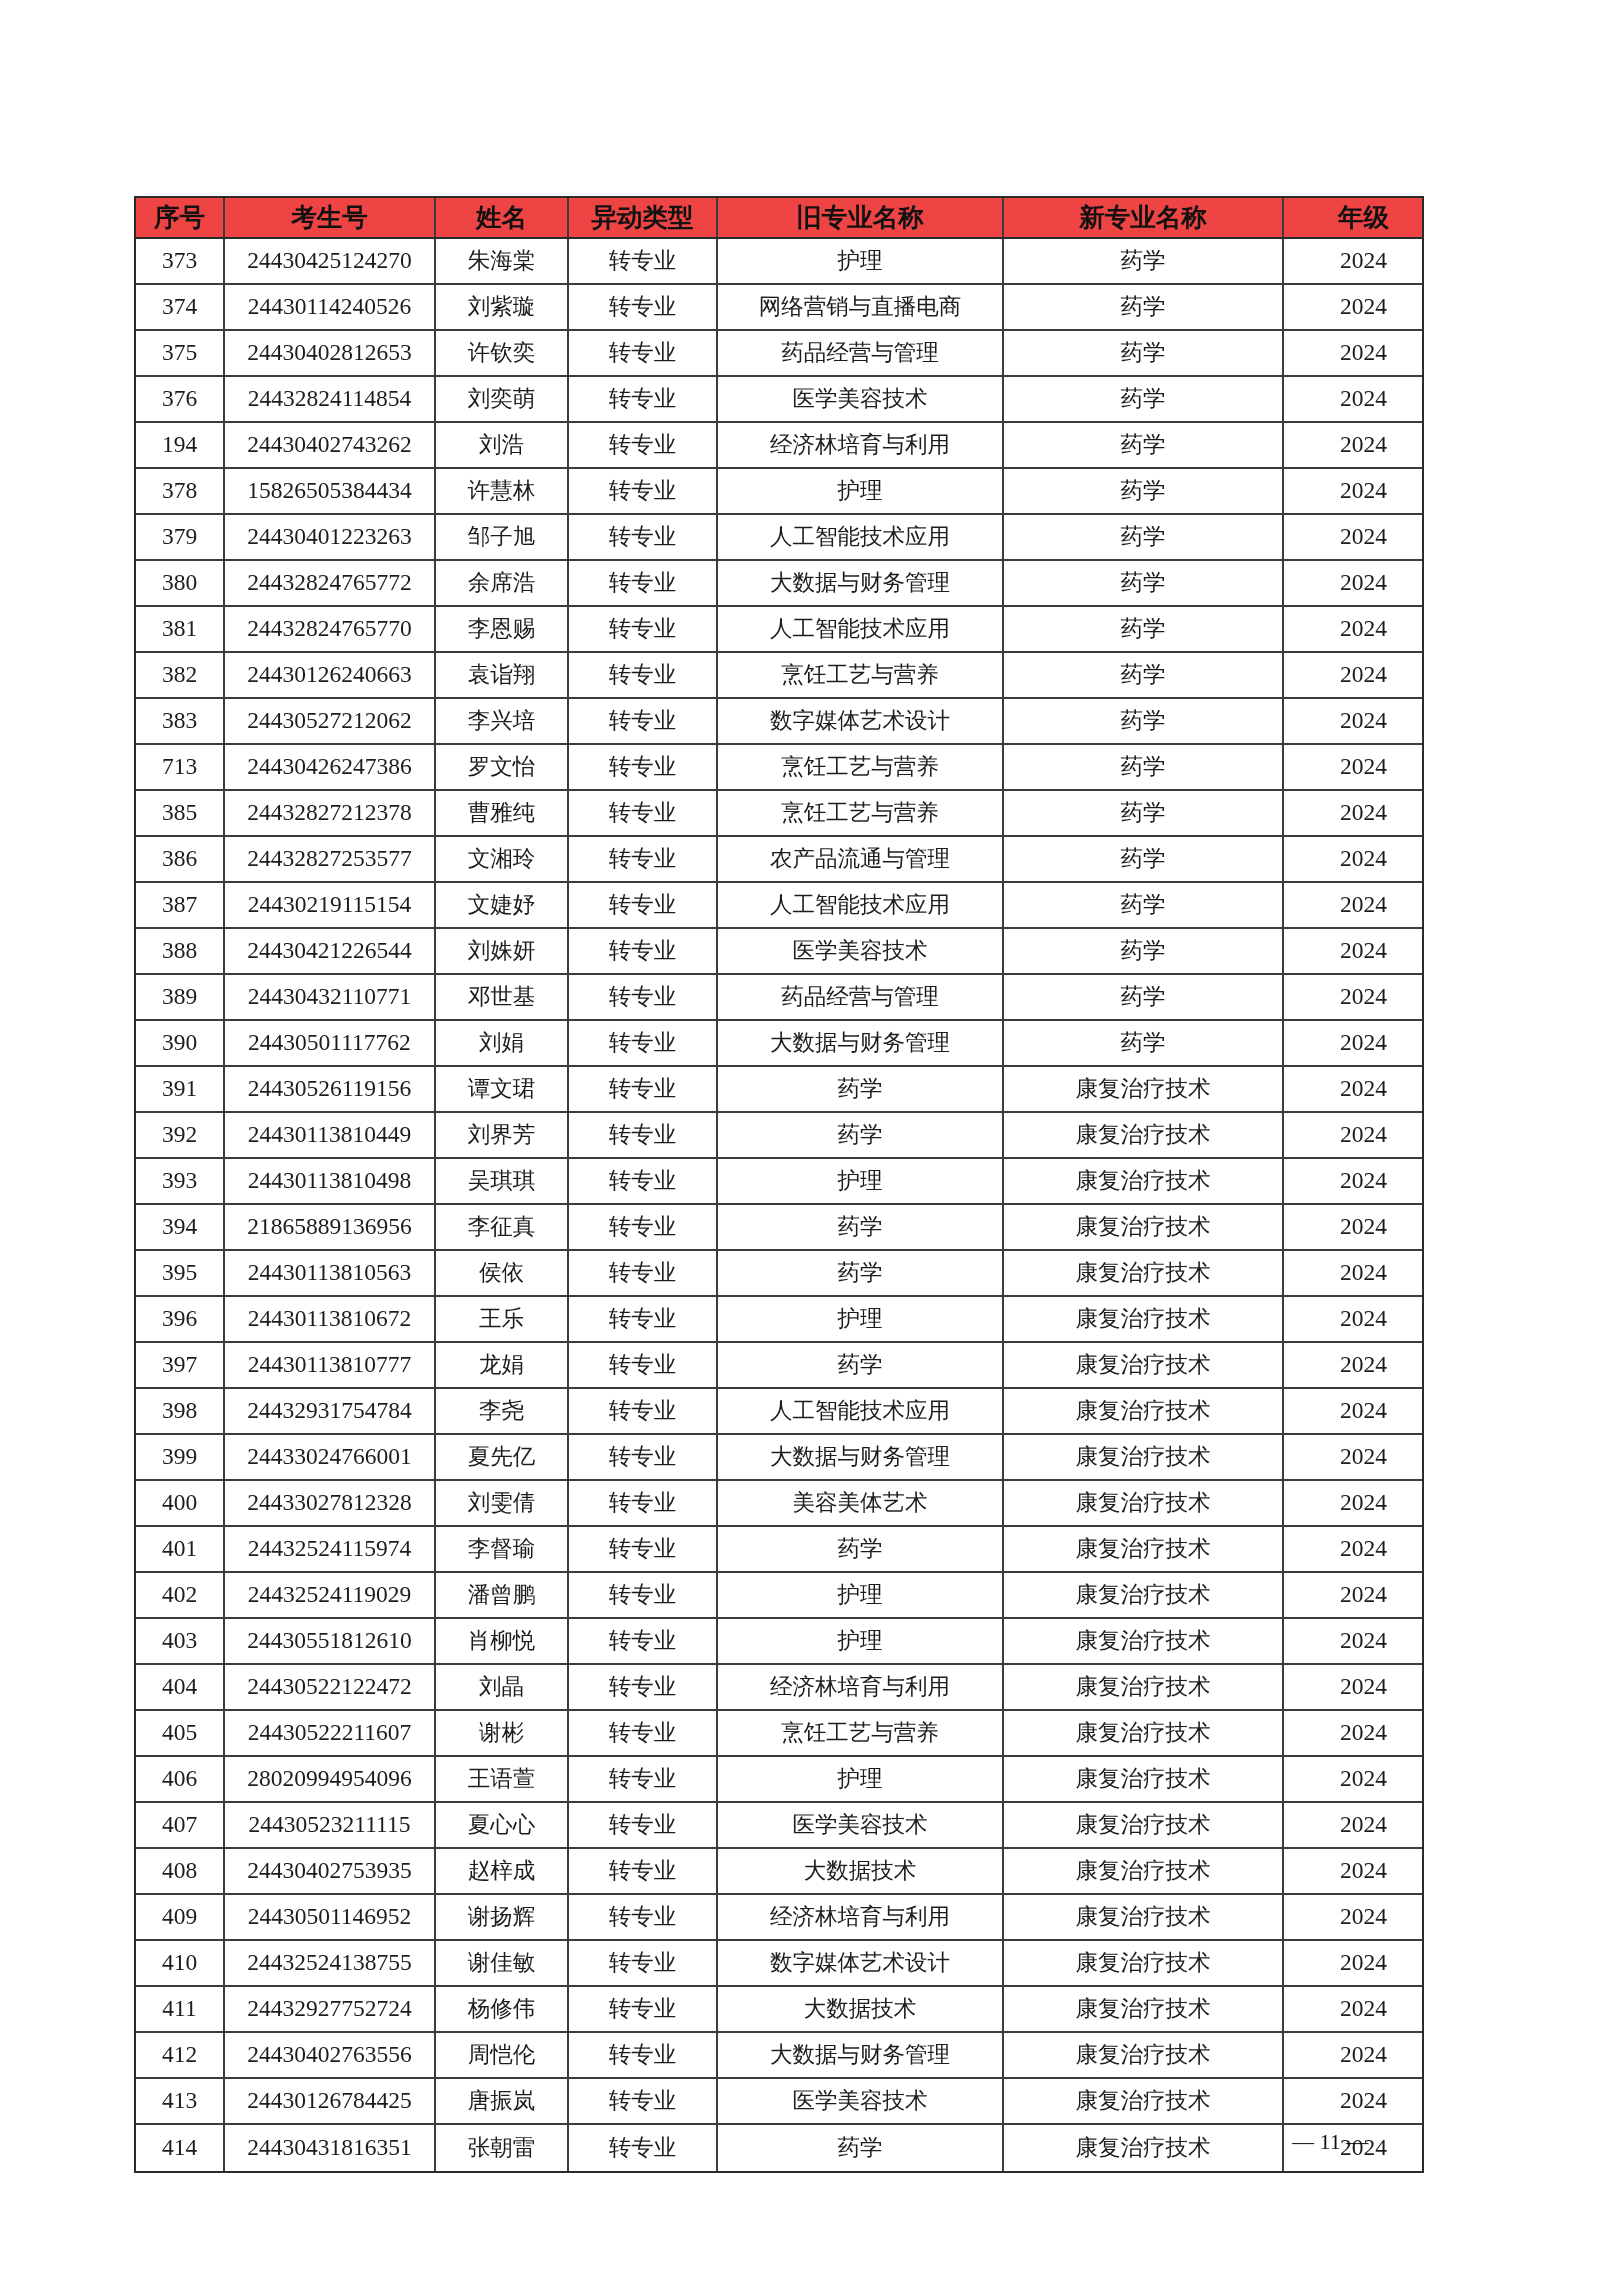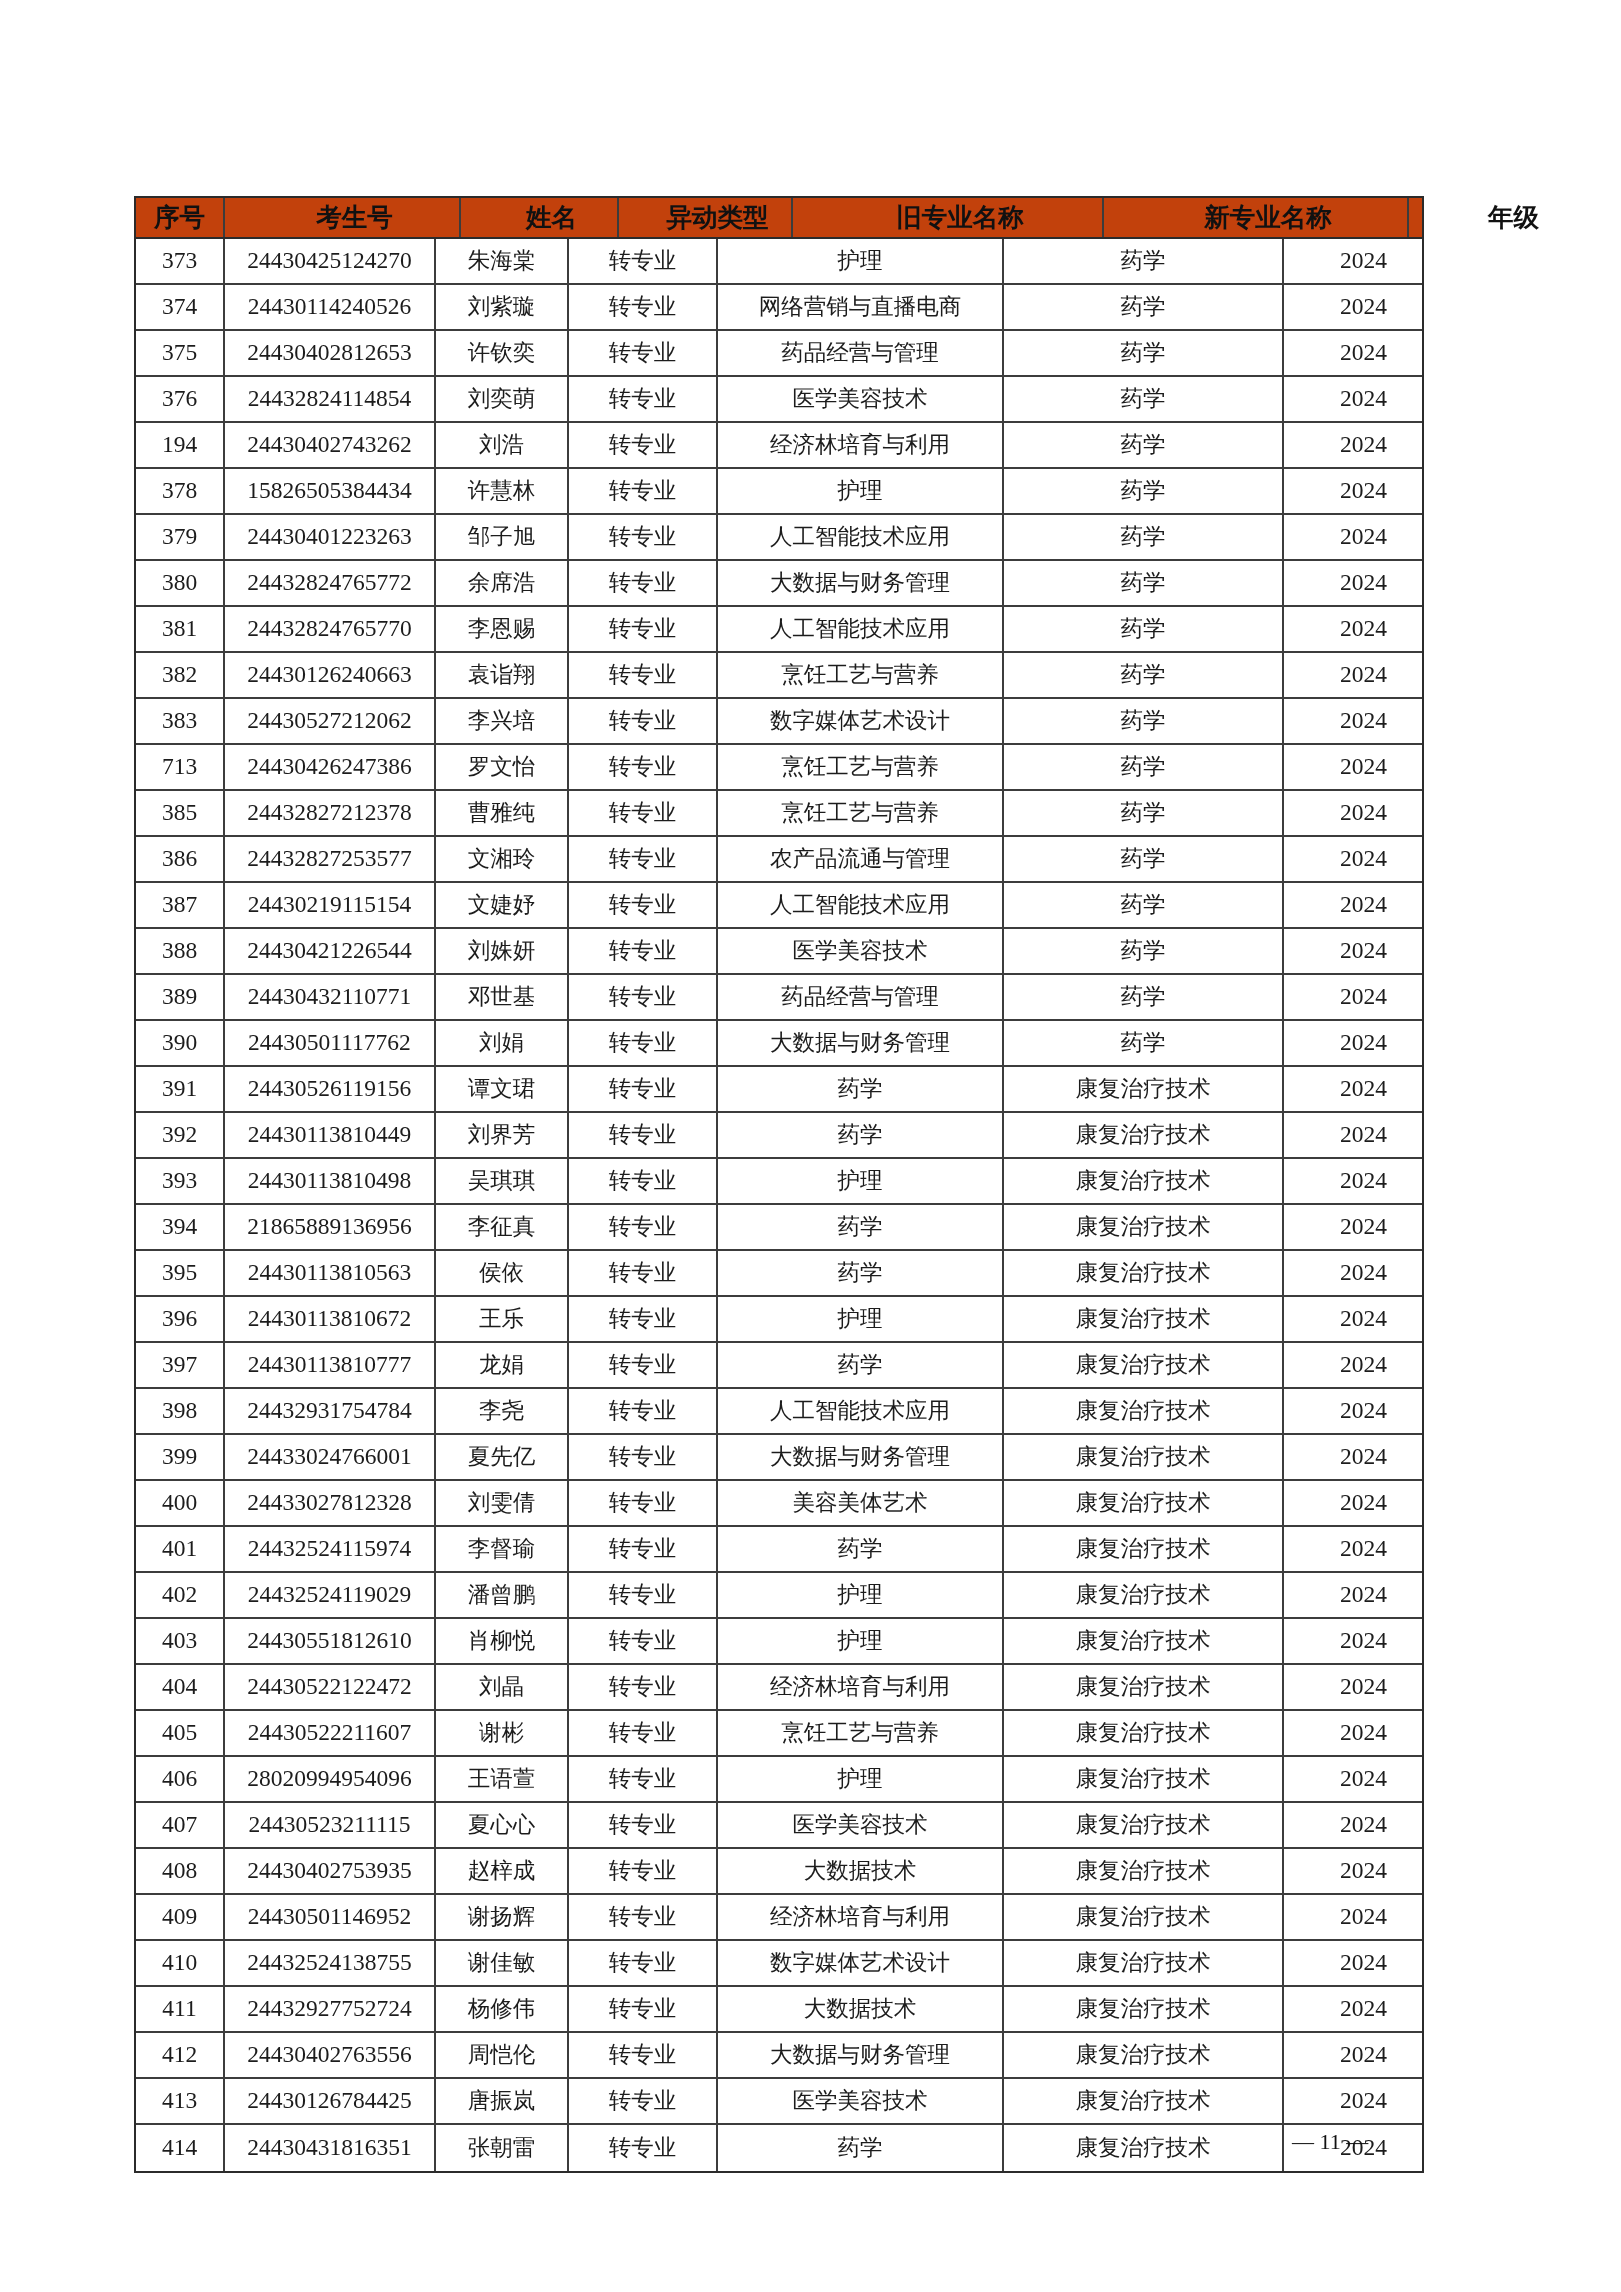--- a/index.html
+++ b/index.html
@@ -21,23 +21,22 @@
   }
   .tr{
     display:grid;
     grid-template-columns:89px 211px 133px 149px 286px 280px 127px;
     box-sizing:border-box;
     border-bottom:2px solid #3c3c3c;
   }
   .tr:last-child{border-bottom:none;}
   .tr.head{
     height:41px;
-    background:#c2410c;
+    background:#ef4444;
     border-bottom:2.9px solid #2b2b2b;
-    gap:25px;
   }
   .tr.body-row{height:46px;}
   .td,.th{
     display:flex;
     align-items:center;
     justify-content:center;
     box-sizing:border-box;
     border-right:2px solid #3c3c3c;
     overflow:hidden;
     white-space:nowrap;

